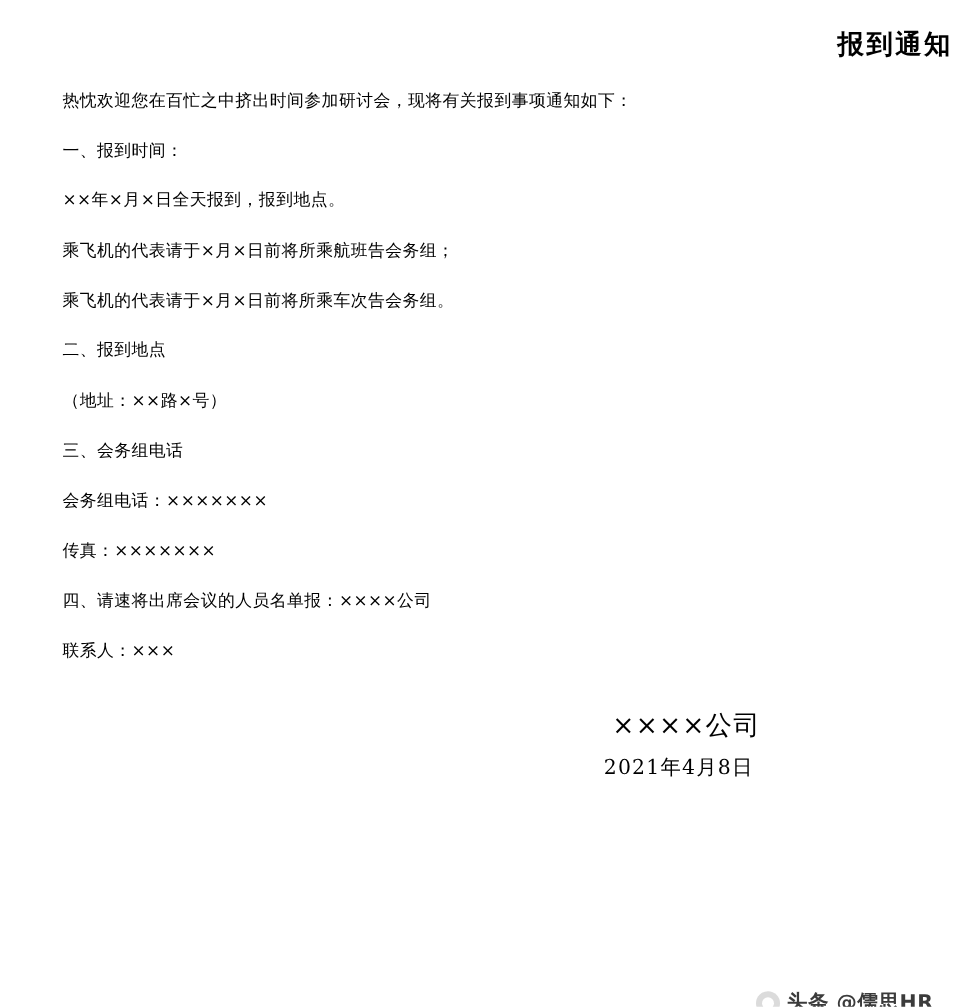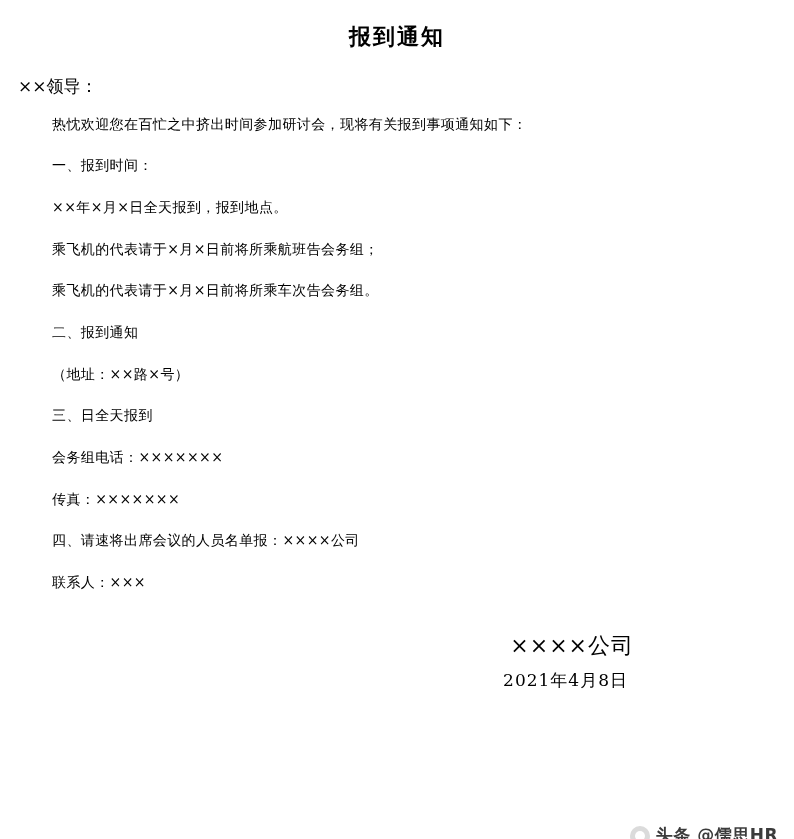--- a/index.html
+++ b/index.html
@@ -16,21 +16,21 @@
     overflow: hidden;
   }
   .page {
     position: relative;
     width: 794px;
     height: 839px;
     box-sizing: border-box;
     padding: 0;
   }
   .doc-title {
-    text-align: center;
+    text-align: right;
     font-size: 22px;
     font-weight: bold;
     letter-spacing: 2px;
     margin: 14px 0 0 0;
     padding-top: 8px;
     font-family: "DejaVu Serif", "Liberation Serif", serif;
   }
   .body-block {
     margin-top: 22px;
     padding-left: 18px;
@@ -104,30 +104,29 @@
   }
 </style>
 </head>
 <body>
 
 <div class="page">
 
   <h1 class="doc-title">报到通知</h1>
 
   <div class="body-block">
-    <p class="salutation">××领导：</p>
 
     <p class="para">热忱欢迎您在百忙之中挤出时间参加研讨会，现将有关报到事项通知如下：</p>
     <p class="para">一、报到时间：</p>
     <p class="para">××年×月×日全天报到，报到地点。</p>
     <p class="para">乘飞机的代表请于×月×日前将所乘航班告会务组；</p>
     <p class="para">乘飞机的代表请于×月×日前将所乘车次告会务组。</p>
-    <p class="para">二、报到通知</p>
+    <p class="para">二、报到地点</p>
     <p class="para">（地址：××路×号）</p>
-    <p class="para">三、日全天报到</p>
+    <p class="para">三、会务组电话</p>
     <p class="para">会务组电话：×××××××</p>
     <p class="para">传真：×××××××</p>
     <p class="para">四、请速将出席会议的人员名单报：××××公司</p>
     <p class="para">联系人：×××</p>
 
     <div class="signature-block">
       <p class="sign-company">××××公司</p>
       <p class="sign-date">2021年4月8日</p>
     </div>
   </div>

